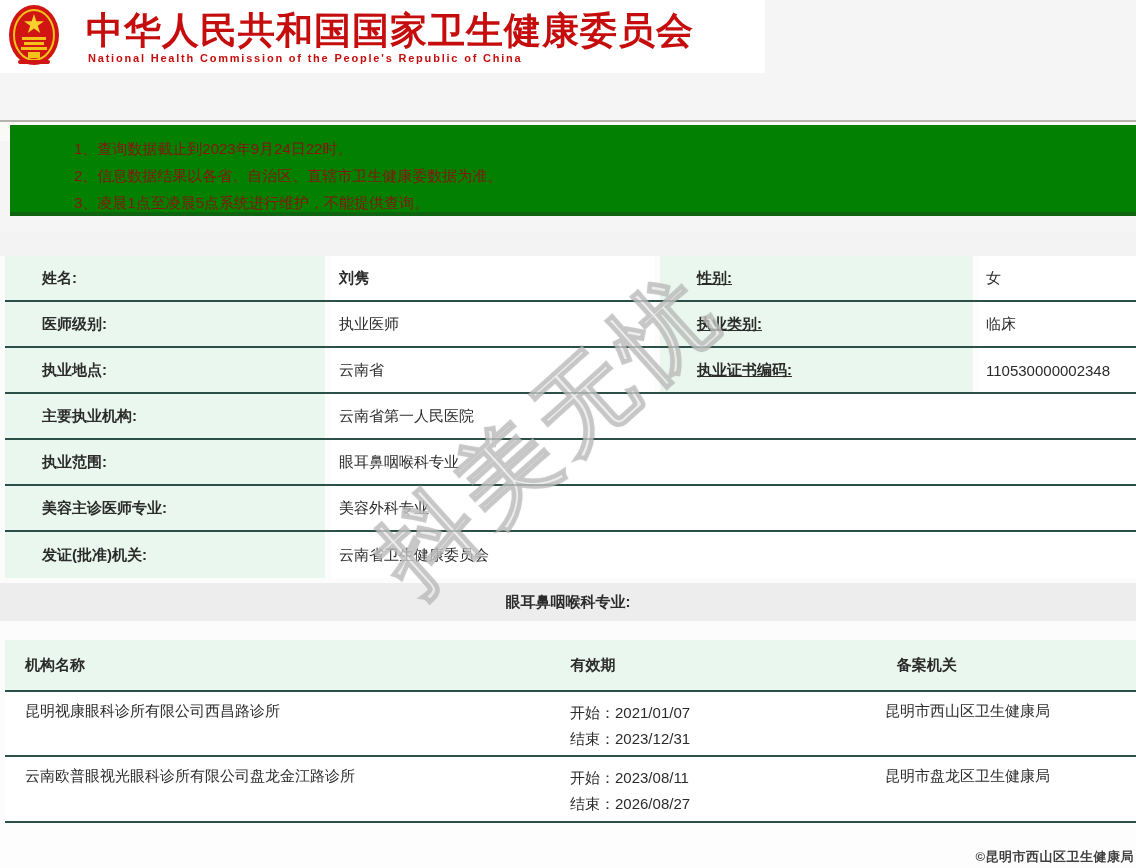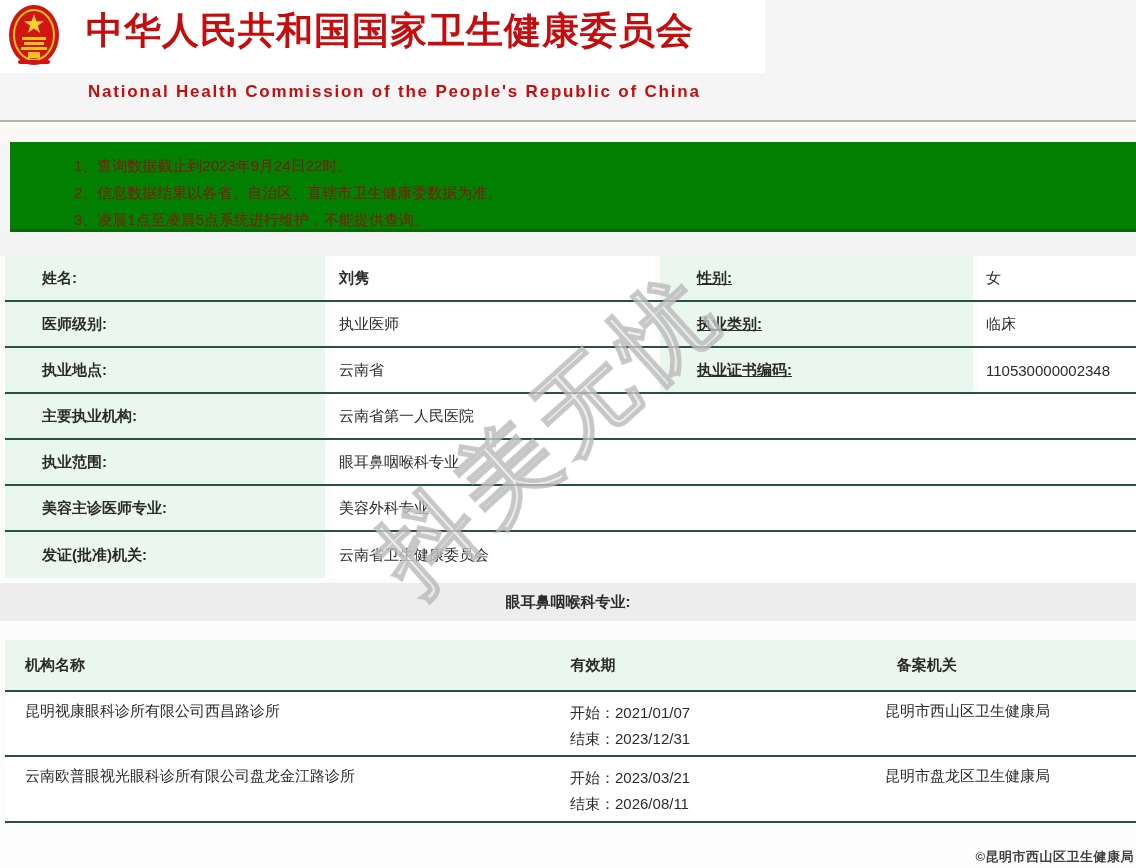--- a/index.html
+++ b/index.html
@@ -11,27 +11,27 @@
   }
   
   .banner{position:absolute;left:0;top:0;width:765px;height:73px;background:#ffffff;}
   .emblem{position:absolute;left:8px;top:4px;width:52px;height:64px;}
   .title-cn{
     position:absolute;left:86px;top:6px;width:680px;
     font-size:37px;font-weight:bold;color:#c50d0d;letter-spacing:1px;white-space:nowrap;
   }
   .title-en{
     position:absolute;left:88px;top:52px;width:680px;
-    font-size:17px;font-weight:bold;color:#c50d0d;letter-spacing:1.8px;white-space:nowrap;margin-top:30px;
+    font-size:11px;font-weight:bold;color:#c50d0d;letter-spacing:1.8px;white-space:nowrap;
   }
   .top-rule{position:absolute;left:0;top:120px;width:1136px;height:2px;background:#b5b1ac;}
   .top-band{position:absolute;left:0;top:122px;width:1136px;height:19px;background:#faf9f6;}
   
   .notice{
-    position:absolute;left:10px;top:142px;width:1062px;height:77px;
+    position:absolute;left:10px;top:125px;width:1062px;height:77px;
     background:#018001;border-bottom:4px solid #0f650f;
     padding:10px 0 0 64px;
   }
   .notice div{line-height:27px;font-size:15px;color:#8a1410;}
   
   .content-bg{position:absolute;left:0;top:232px;width:1136px;height:636px;background:#fcfcfc;}
   .gap-band{position:absolute;left:0;top:232px;width:1136px;height:24px;background:#f3f3f3;}
   
   .dtable{position:absolute;left:5px;top:256px;width:1131px;}
   .trow{display:flex;height:44px;border-bottom:2px solid #2c4f47;}
@@ -164,22 +164,22 @@
   <div class="oc2">
     <div>开始：2021/01/07</div>
     <div>结束：2023/12/31</div>
   </div>
   <div class="oc3">昆明市西山区卫生健康局</div>
 </div>
 
 <div class="org-row org-row2">
   <div class="oc1">云南欧普眼视光眼科诊所有限公司盘龙金江路诊所</div>
   <div class="oc2">
-    <div>开始：2023/03/21</div>
-    <div>结束：2026/08/11</div>
+    <div>开始：2023/08/11</div>
+    <div>结束：2026/08/27</div>
   </div>
   <div class="oc3">昆明市盘龙区卫生健康局</div>
 </div>
 
 <div class="bottom-strip"></div>
 <div class="close-link">〖关闭窗口〗</div>
 <div class="upload-note">©昆明市西山区卫生健康局</div>
 
 <div class="wmark">抖美无忧</div>
 

